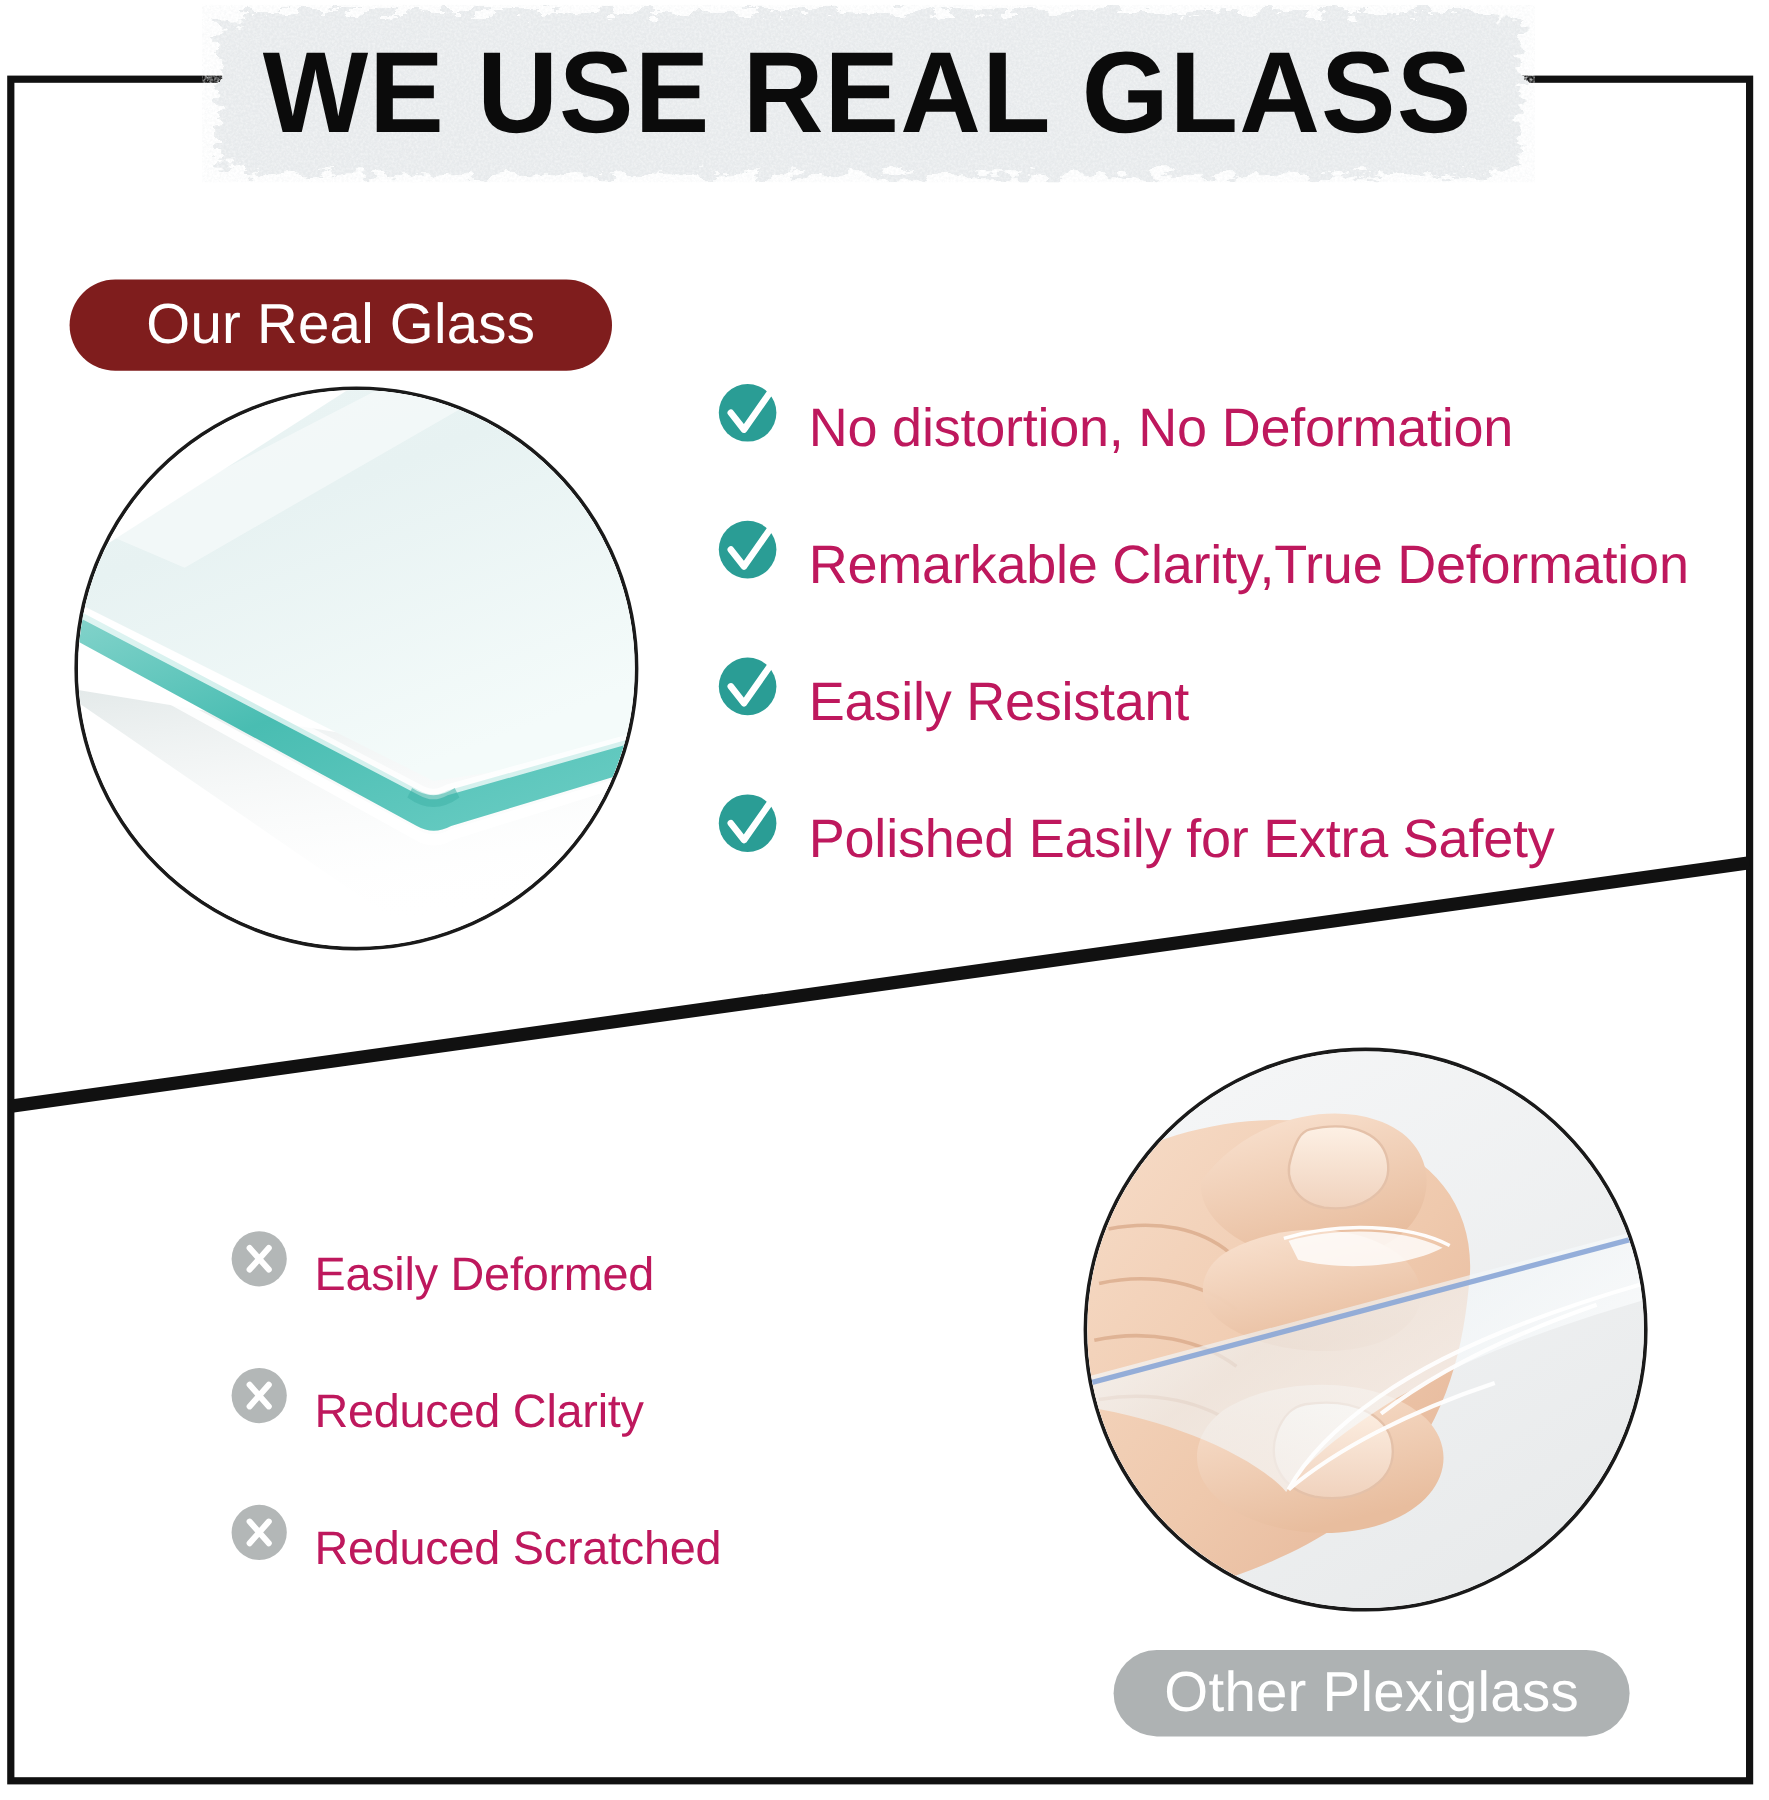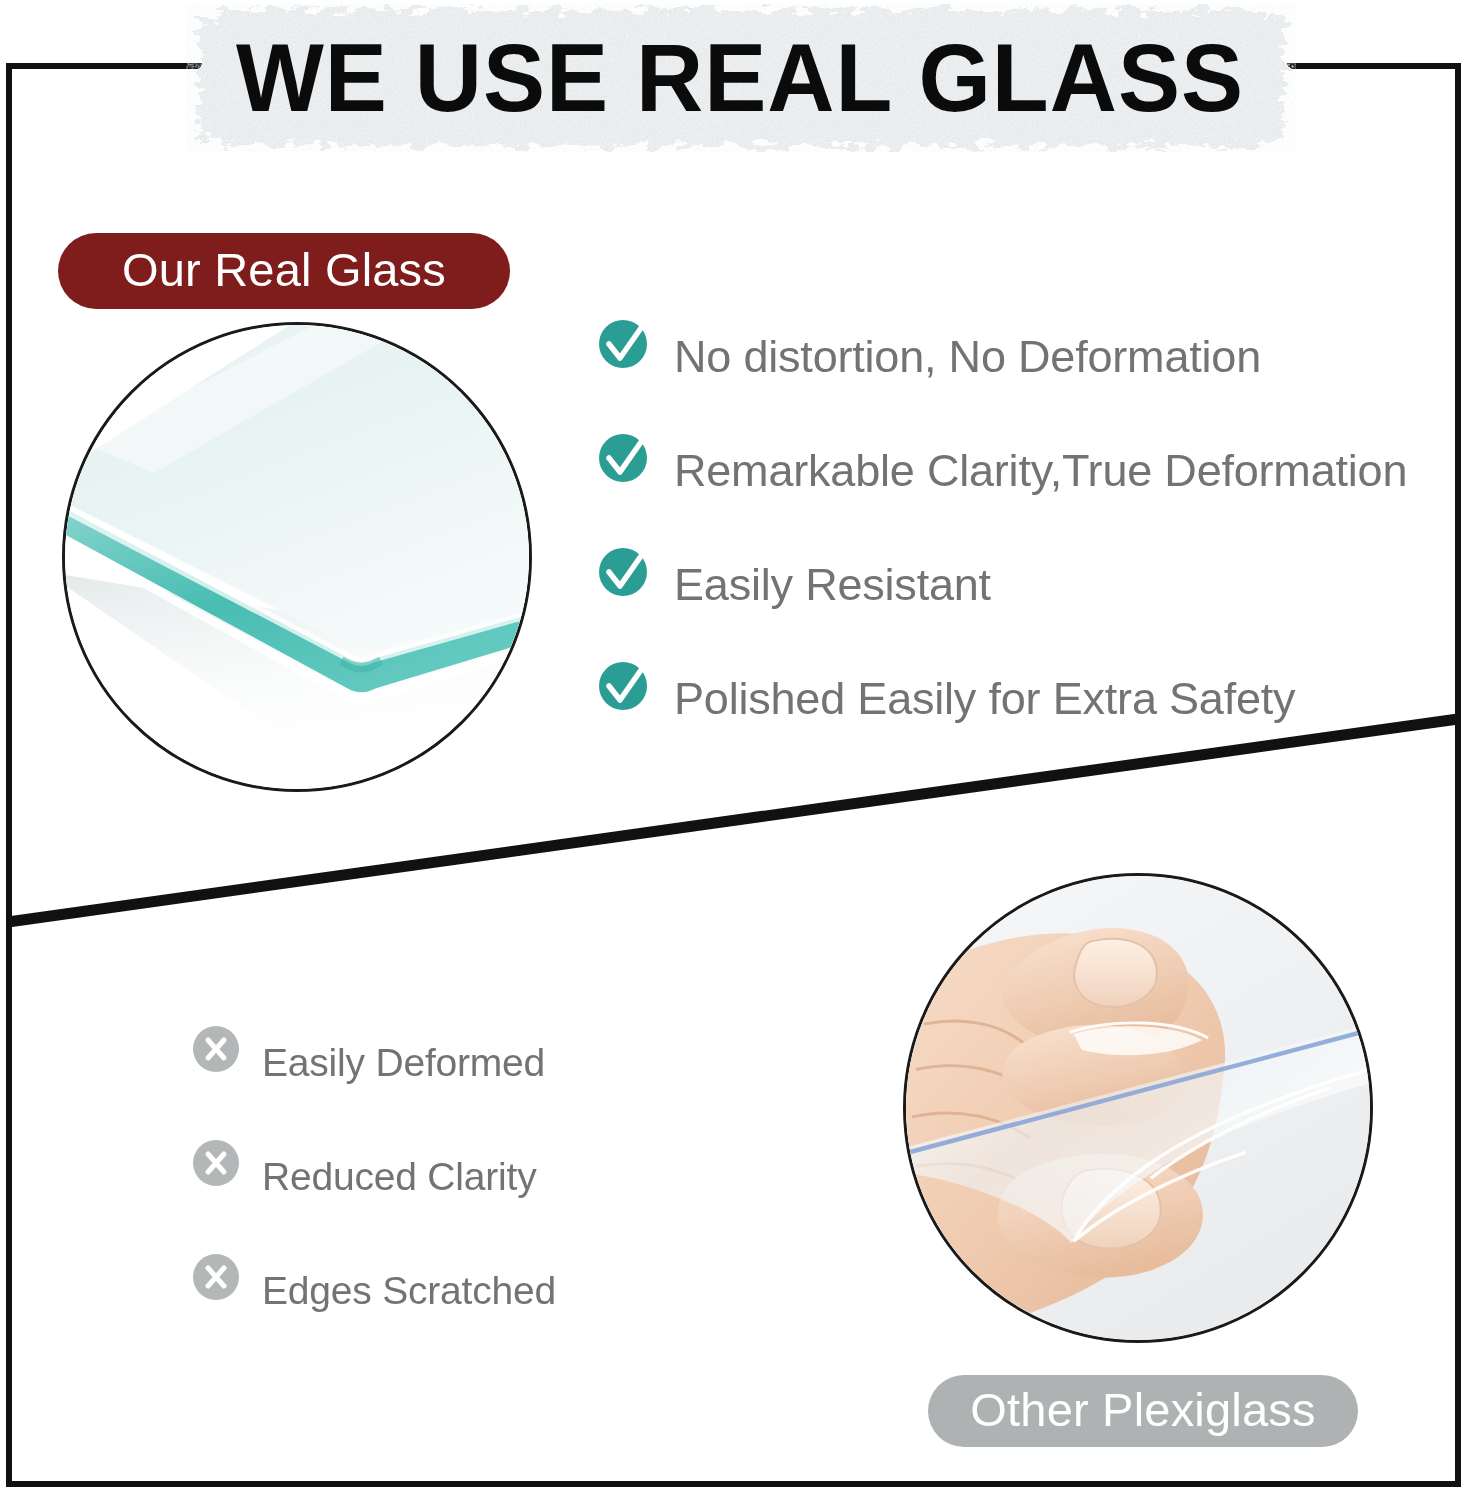--- a/index.html
+++ b/index.html
@@ -38,21 +38,21 @@
     position: absolute;
     left: 0; top: 0;
     width: 1474px; height: 1500px;
     pointer-events: none;
   }
   .diagonal-wrap svg { display: block; }
 
   
   .title-band {
     position: absolute;
-    left: 176px;
+    left: 159px;
     top: 4px;
     width: 1128px;
     height: 148px;
     overflow: hidden;
     text-decoration: underline;
   }
   .brush {
     position: absolute;
     inset: 0;
   }
@@ -148,21 +148,21 @@
     display: flex;
     align-items: center;
     gap: 22px;
   }
   .bullets-pros .bullet-row { height: 114px; }
   .bullets-cons .bullet-row { height: 114px; }
 
   .bullet-label {
     font-size: 45px;
     line-height: 52px;
-    color: #737373;
+    color: #be185d;
     white-space: nowrap;
     letter-spacing: -0.2px;
     margin-top: 27px;
   }
   .bullets-cons .bullet-label {
     font-size: 39px;
   }
 
   .icon-check, .icon-x {
     flex: 0 0 auto;
@@ -322,21 +322,21 @@
       <span class="bullet-label">Reduced Clarity</span>
     </div>
 
     <div class="bullet-row">
       <span class="icon-x">
         <svg viewBox="0 0 48 48" aria-hidden="true">
           <circle cx="24" cy="24" r="23" fill="#b3b7b7"></circle>
           <path d="M16 15 L32 33 M32 15 L16 33" fill="none" stroke="#ffffff" stroke-width="5" stroke-linecap="round"></path>
         </svg>
       </span>
-      <span class="bullet-label">Edges Scratched</span>
+      <span class="bullet-label">Reduced Scratched</span>
     </div>
 
 
   </div>
 
   <div class="photo-circle photo-plexi">
     <svg viewBox="0 0 470 470" aria-hidden="true">
       <defs>
         <clipPath id="circclip2">
             <circle cx="235" cy="235" r="235"></circle>

